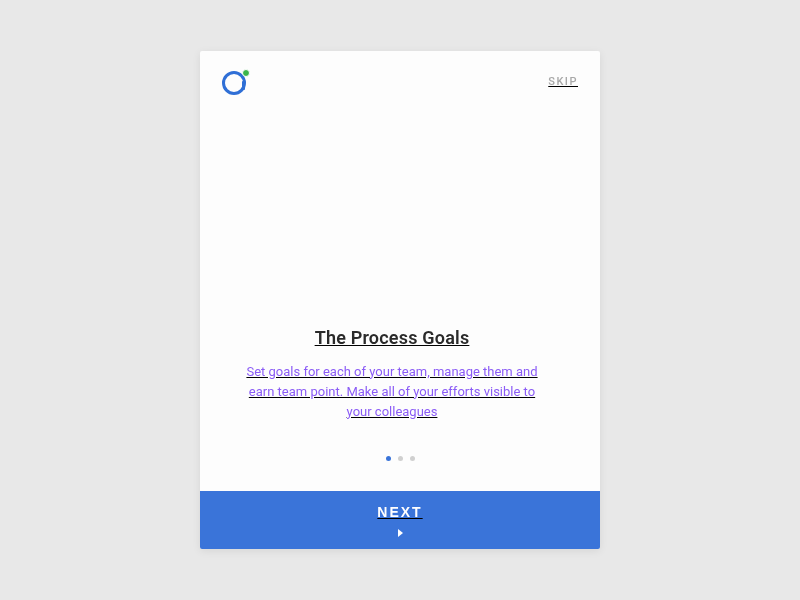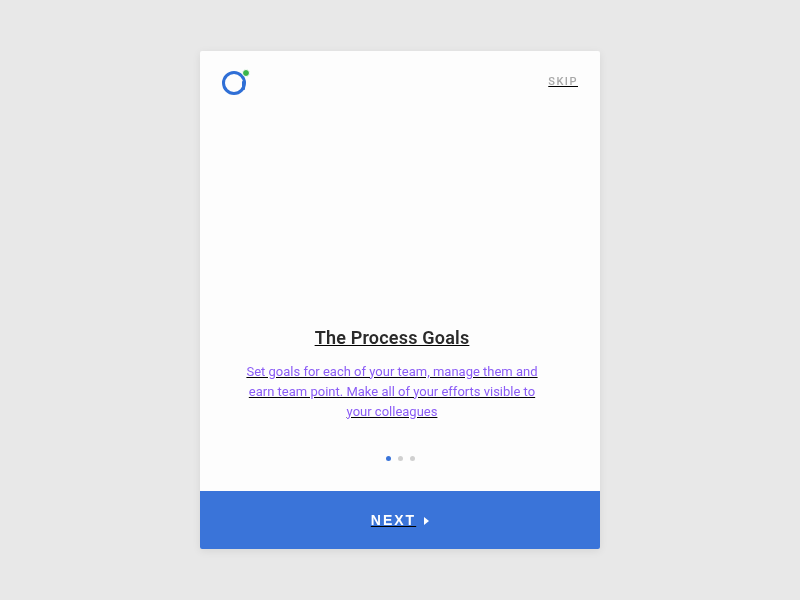--- a/index.html
+++ b/index.html
@@ -118,20 +118,21 @@
       color: #fff;
       border: none;
       font-size: 14px;
       font-weight: 700;
       letter-spacing: 2px;
       cursor: pointer;
       display: flex;
       align-items: center;
       justify-content: center;
       gap: 8px;
+      flex-direction: column;
     }
     .next-btn .arrow {
       width: 0;
       height: 0;
       border-top: 4px solid transparent;
       border-bottom: 4px solid transparent;
       border-left: 5px solid #fff;
       margin-top: 1px;
     }
   </style>

